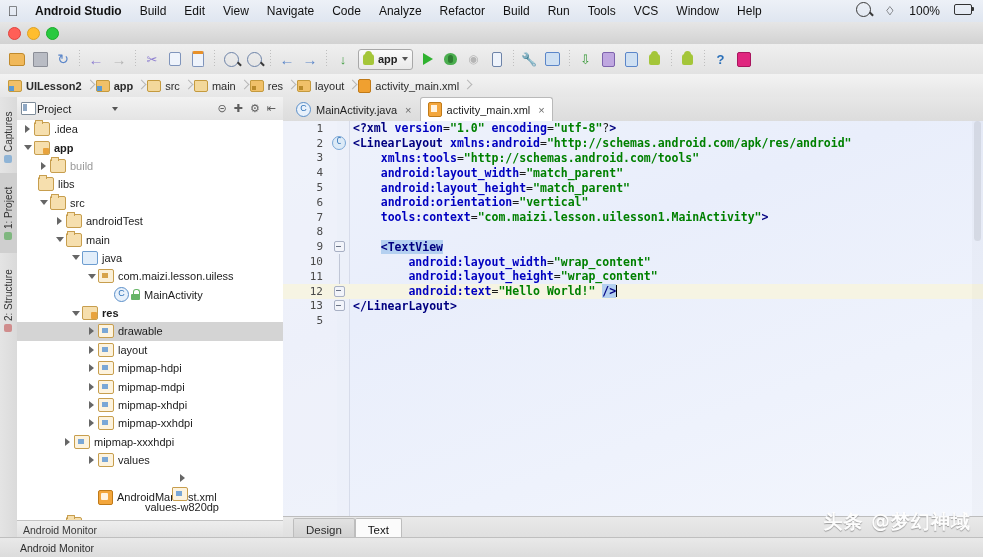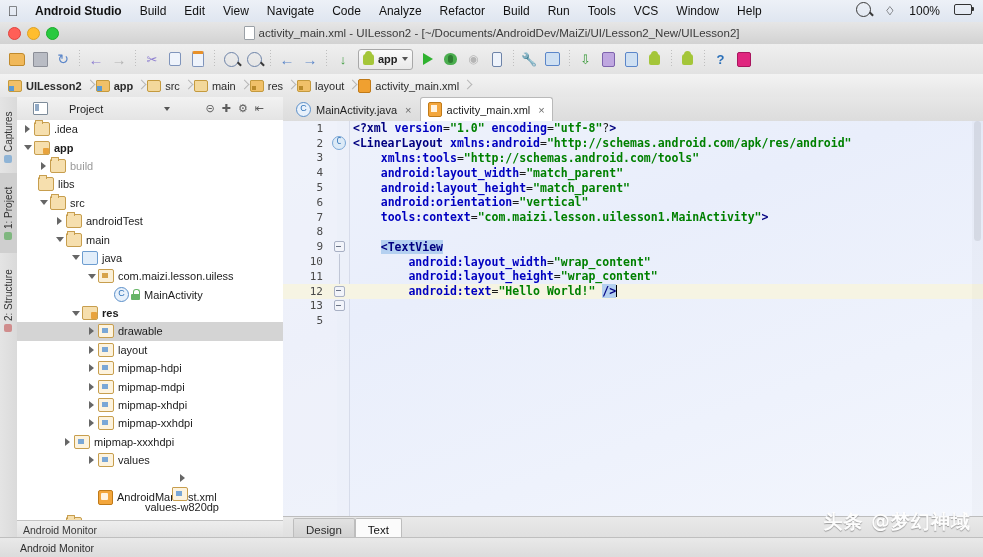--- a/index.html
+++ b/index.html
@@ -98,21 +98,21 @@
     display:flex;align-items:center;justify-content:center;gap:3px;
     padding:4px 0;
   }
   .vtab.sel{background:#cfcfcf;border-left:2px solid #6f6f6f;}
   .vdot{width:8px;height:8px;border-radius:2px;}
 
   
   .projpanel{position:absolute;left:17px;top:97px;width:266px;height:441px;background:#ffffff;border-right:1px solid #b9b9b9;}
   .proj-head{
     height:23px;background:linear-gradient(to bottom,#f2f2f2,#e4e4e4);border-bottom:1px solid #c3c3c3;
-    display:flex;align-items:center;padding:0 16px;gap:21px;
+    display:flex;align-items:center;padding:0 4px;gap:1px;
   }
   .proj-head .ptitle{font-size:11px;color:#222;}
   .proj-ic{width:13px;height:11px;border:1px solid #7e8c9a;background:#fff;position:relative;border-radius:1px;}
   .proj-ic::after{content:"";position:absolute;left:1px;top:1px;width:4px;height:7px;background:#8fa8c4;}
   .hicons{margin-left:auto;display:flex;align-items:center;gap:7px;padding-right:3px;color:#5d5d5d;font-size:11px;}
   .tree{position:absolute;top:23px;left:0;right:0;bottom:17px;overflow:hidden;background:#fff;}
   .trow{height:18.4px;display:flex;align-items:center;font-size:11px;color:#1c1c1c;white-space:nowrap;padding-right:4px;}
   .trow.sel{background:#d4d4d4;}
   .trow.dim{color:#9a9a9a;}
   .trow.bold{font-weight:bold;}
@@ -235,24 +235,20 @@
       <div class="mi"><span class="ic-batt"></span></div>
     </div>
   </div>
 
   <div class="titlebar">
     <div class="traffic">
       <div class="tl r"></div>
       <div class="tl y"></div>
       <div class="tl g"></div>
     </div>
-    <div class="title-txt">
-      <span class="doc-ic"></span>
-      <span>activity_main.xml - UILesson2 - [~/Documents/AndroidDev/MaiZi/UI/Lesson2_New/UILesson2]</span>
-    </div>
   </div>
 
   <div class="toolbar">
     <div class="tb">
         <span class="sq" style="width:14px;height:11px;background:#f0b85a;border:1px solid #c08a2c;border-radius:1px 3px 2px 2px;"></span>
       </div>
     <div class="tb">
         <span class="sq" style="width:13px;height:13px;background:#b9bcc4;border:1px solid #8b8e97;border-radius:1px;"></span>
       </div>
     <div class="tb" style="color:#5b86c9;font-size:14px;">↻</div>
@@ -566,21 +562,21 @@
         <div class="ln"><span class="num">3</span><span class="gadg"></span><span class="txt">    <span class="k-attr">xmlns:tools</span>=<span class="k-val">"http://schemas.android.com/tools"</span></span></div>
         <div class="ln"><span class="num">4</span><span class="gadg"></span><span class="txt">    <span class="k-attr">android:layout_width</span>=<span class="k-val">"match_parent"</span></span></div>
         <div class="ln"><span class="num">5</span><span class="gadg"></span><span class="txt">    <span class="k-attr">android:layout_height</span>=<span class="k-val">"match_parent"</span></span></div>
         <div class="ln"><span class="num">6</span><span class="gadg"></span><span class="txt">    <span class="k-attr">android:orientation</span>=<span class="k-val">"vertical"</span></span></div>
         <div class="ln"><span class="num">7</span><span class="gadg"></span><span class="txt">    <span class="k-attr">tools:context</span>=<span class="k-val">"com.maizi.lesson.uilesson1.MainActivity"</span><span class="k-tag">&gt;</span></span></div>
         <div class="ln"><span class="num">8</span><span class="gadg"></span><span class="txt"></span></div>
         <div class="ln"><span class="num">9</span><span class="gadg"><span class="fold-c"></span></span><span class="txt">    <span class="sel-b k-tag">&lt;TextView</span></span></div>
         <div class="ln"><span class="num">10</span><span class="gadg"><span class="fold-line"></span></span><span class="txt">        <span class="k-attr">android:layout_width</span>=<span class="k-val">"wrap_content"</span></span></div>
         <div class="ln"><span class="num">11</span><span class="gadg"><span class="fold-line"></span></span><span class="txt">        <span class="k-attr">android:layout_height</span>=<span class="k-val">"wrap_content"</span></span></div>
         <div class="ln hl"><span class="num">12</span><span class="gadg"><span class="fold-c"></span></span><span class="txt">        <span class="k-attr">android:text</span>=<span class="k-val">"Hello World!"</span> <span class="sel-b k-tag">/&gt;</span><span class="caretline"></span></span></div>
-        <div class="ln"><span class="num">13</span><span class="gadg"><span class="fold-c"></span></span></div>
+        <div class="ln"><span class="num">13</span><span class="gadg"><span class="fold-c"></span></span><span class="txt"><span class="k-tag">&lt;/LinearLayout</span><span class="k-tag">&gt;</span></span></div>
         <div class="ln"><span class="num">5</span><span class="gadg"></span><span class="txt"></span></div>
       </div>
   </div>
   <div class="vscroll">
     <div class="thumb"></div>
   </div>
 
   <div class="dttabs">
     <div class="dt">Design</div>
     <div class="dt active">Text</div>

